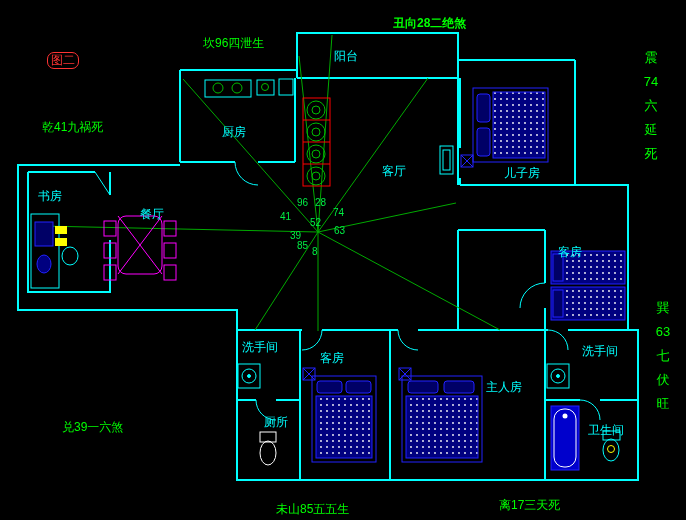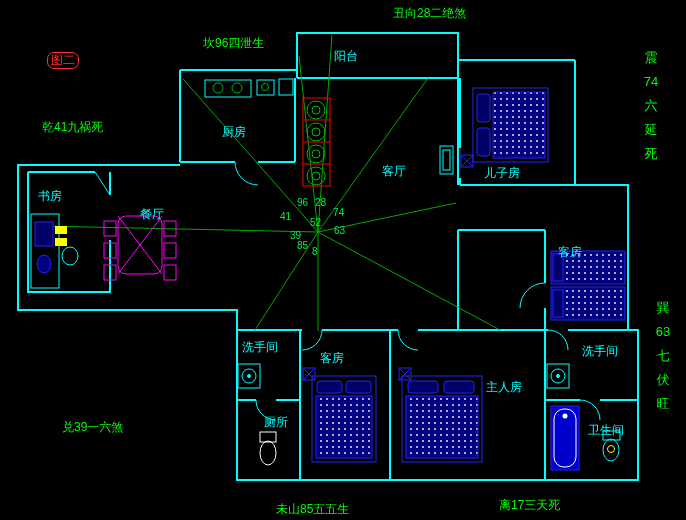--- a/index.html
+++ b/index.html
@@ -169,41 +169,41 @@
       <path d="M303,368 L315,380 M315,368 L303,380"></path>
       <rect x="399" y="368" width="12" height="12"></rect>
       <path d="M399,368 L411,380 M411,368 L399,380"></path>
       <rect x="461" y="155" width="12" height="12"></rect>
       <path d="M461,155 L473,167 M473,155 L461,167"></path>
     </g>
   </svg>
 
   <div class="figlbl" style="left:47px;top:52px;border-radius:7px;">图二</div>
 
-  <div class="ann" style="left:393px;top:6px;">丑向28二绝煞</div>
+  <div class="ann" style="left:393px;top:16px;font-weight:bold;">丑向28二绝煞</div>
   <div class="ann" style="left:203px;top:36px;">坎96四泄生</div>
   <div class="ann" style="left:42px;top:120px;">乾41九祸死</div>
   <div class="ann vlabel" style="left:640px;top:46px;">震
 74
 六
 延
 死</div>
   <div class="ann vlabel" style="left:652px;top:296px;">巽
 63
 七
 伏
 旺</div>
   <div class="ann" style="left:62px;top:420px;">兑39一六煞</div>
   <div class="ann" style="left:276px;top:492px;margin-top:10px;">未山85五五生</div>
   <div class="ann" style="left:499px;top:498px;">离17三天死</div>
 
   <div class="room-lbl" style="left:334px;top:48px;">阳台</div>
   <div class="room-lbl" style="left:222px;top:124px;">厨房</div>
   <div class="room-lbl" style="left:382px;top:163px;">客厅</div>
-  <div class="room-lbl" style="left:484px;top:165px;">儿子房</div>
+  <div class="room-lbl" style="left:504px;top:165px;">儿子房</div>
   <div class="room-lbl" style="left:38px;top:188px;">书房</div>
   <div class="room-lbl" style="left:140px;top:206px;">餐厅</div>
   <div class="room-lbl" style="left:558px;top:244px;">客房</div>
   <div class="room-lbl" style="left:242px;top:339px;">洗手间</div>
   <div class="room-lbl" style="left:320px;top:350px;">客房</div>
   <div class="room-lbl" style="left:486px;top:379px;">主人房</div>
   <div class="room-lbl" style="left:582px;top:343px;">洗手间</div>
   <div class="room-lbl" style="left:264px;top:414px;">厕所</div>
   <div class="room-lbl" style="left:588px;top:422px;">卫生间</div>
 

